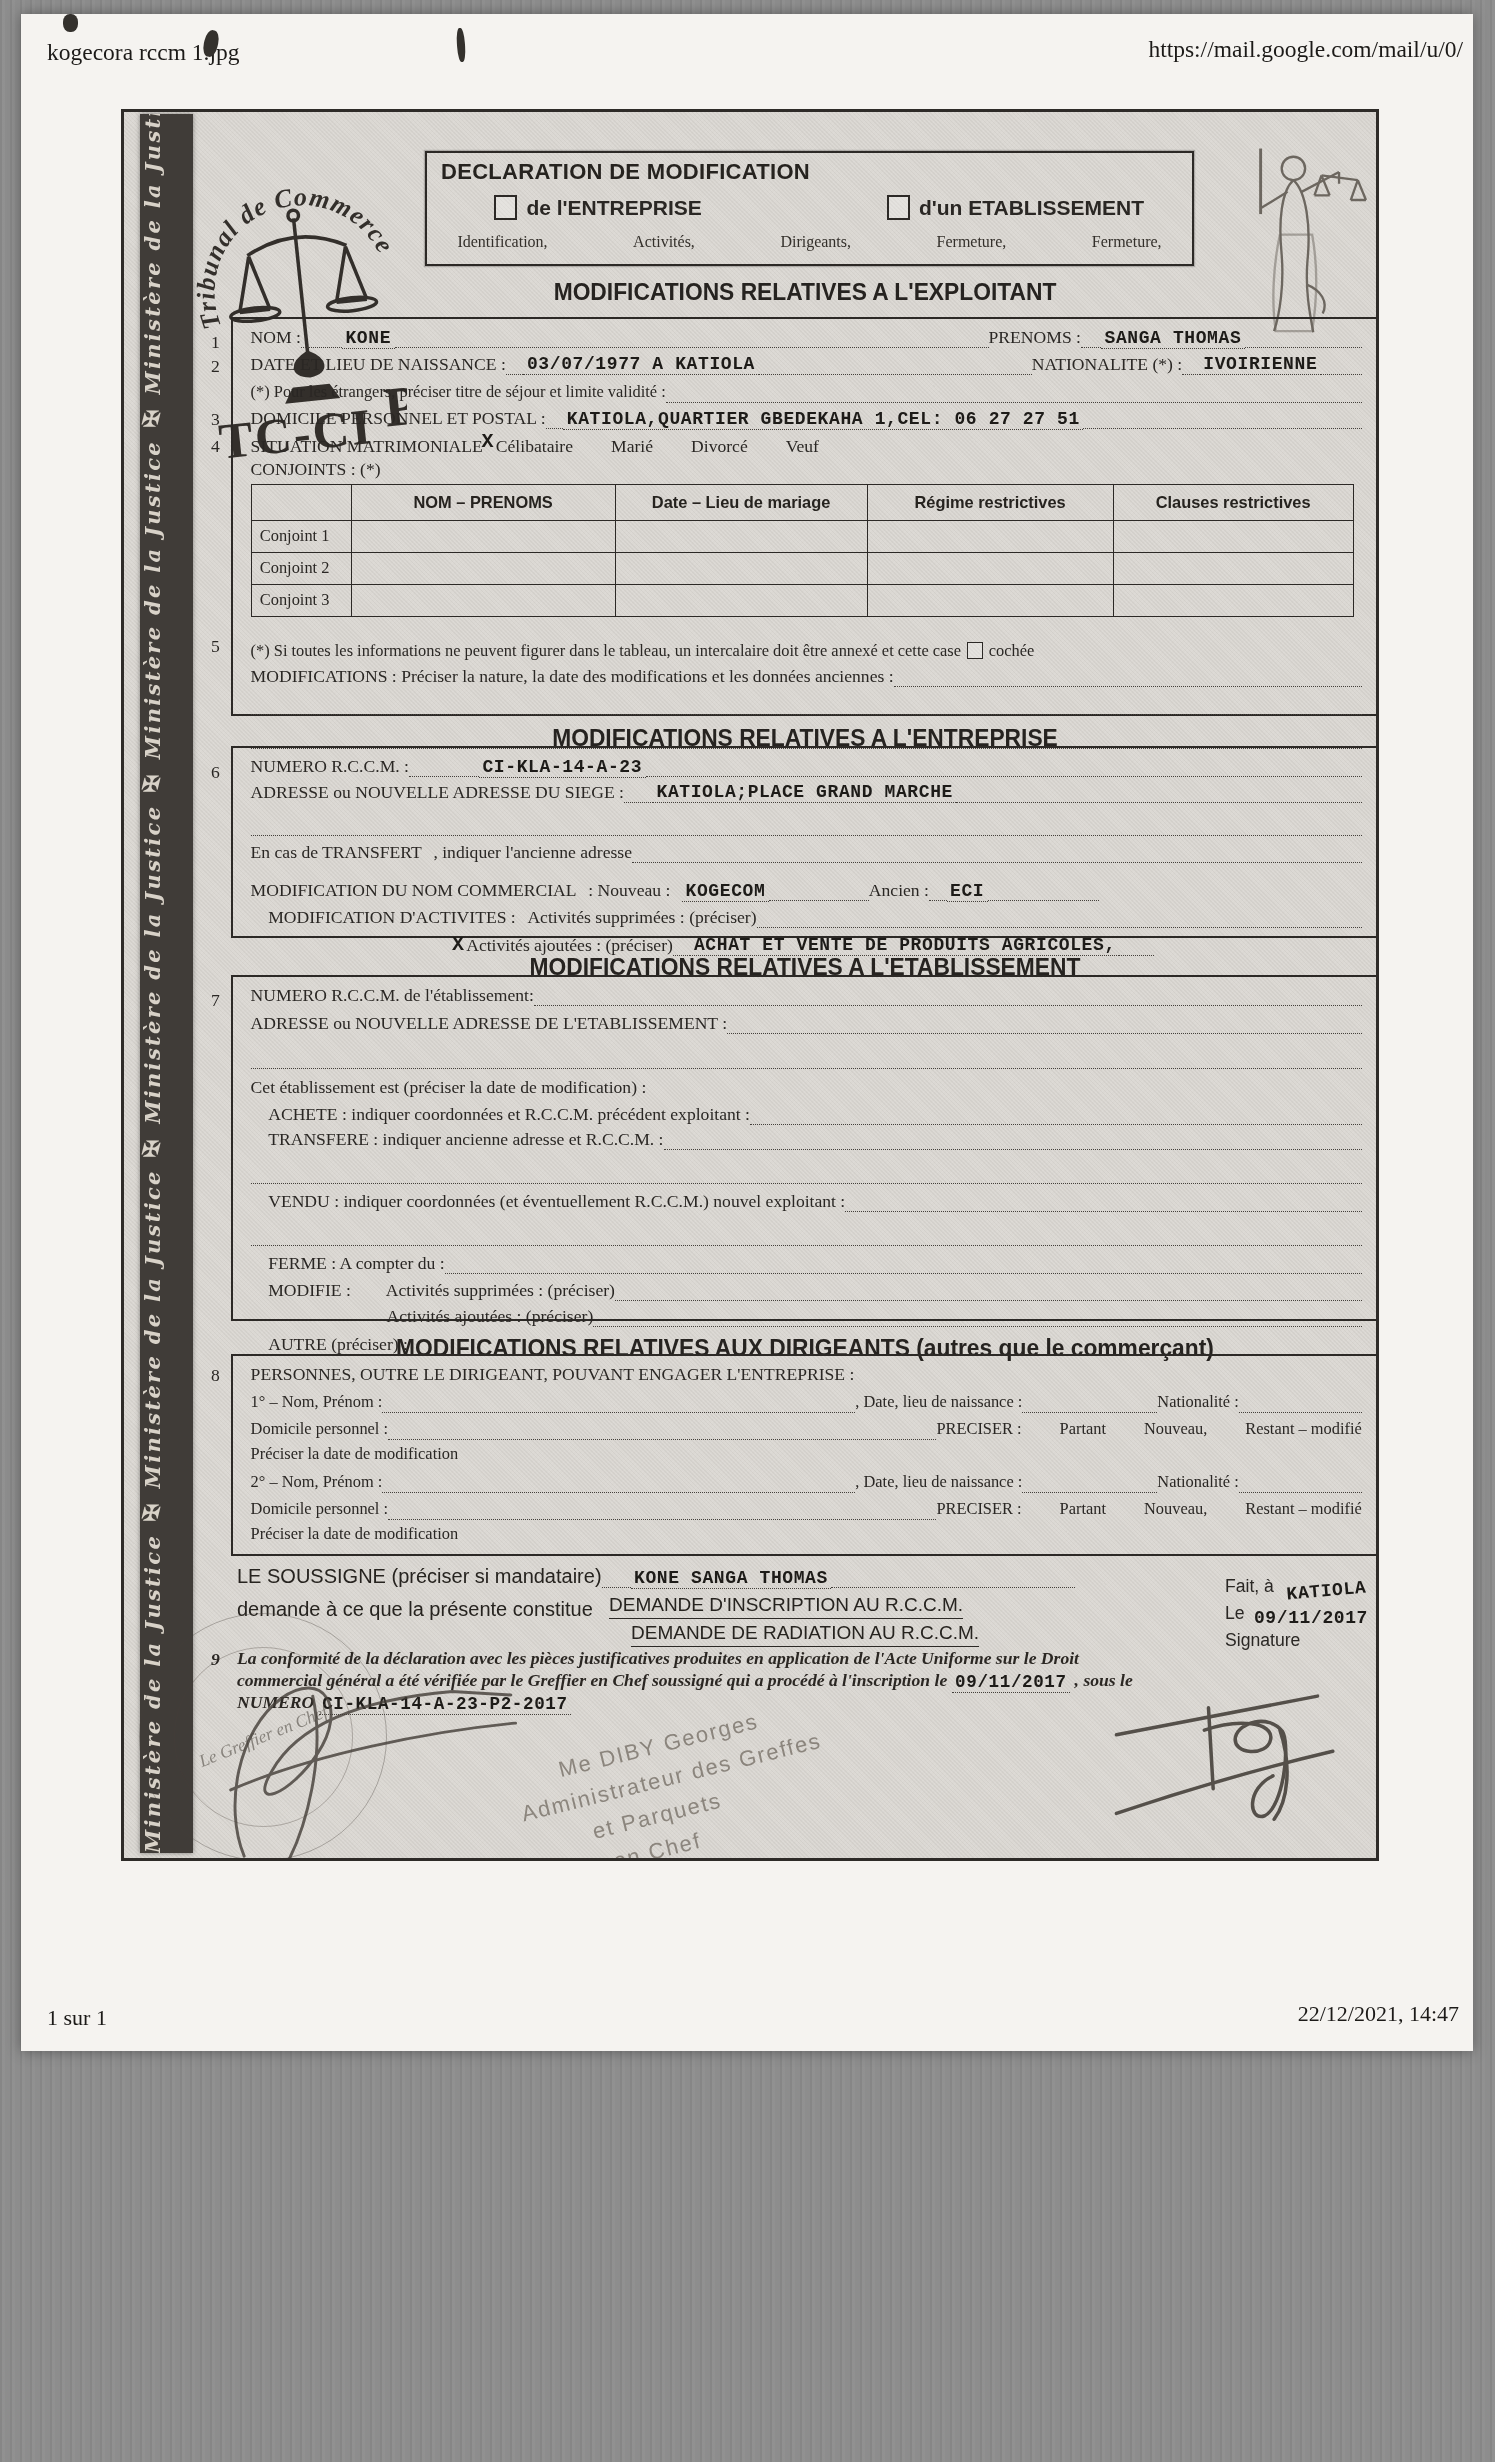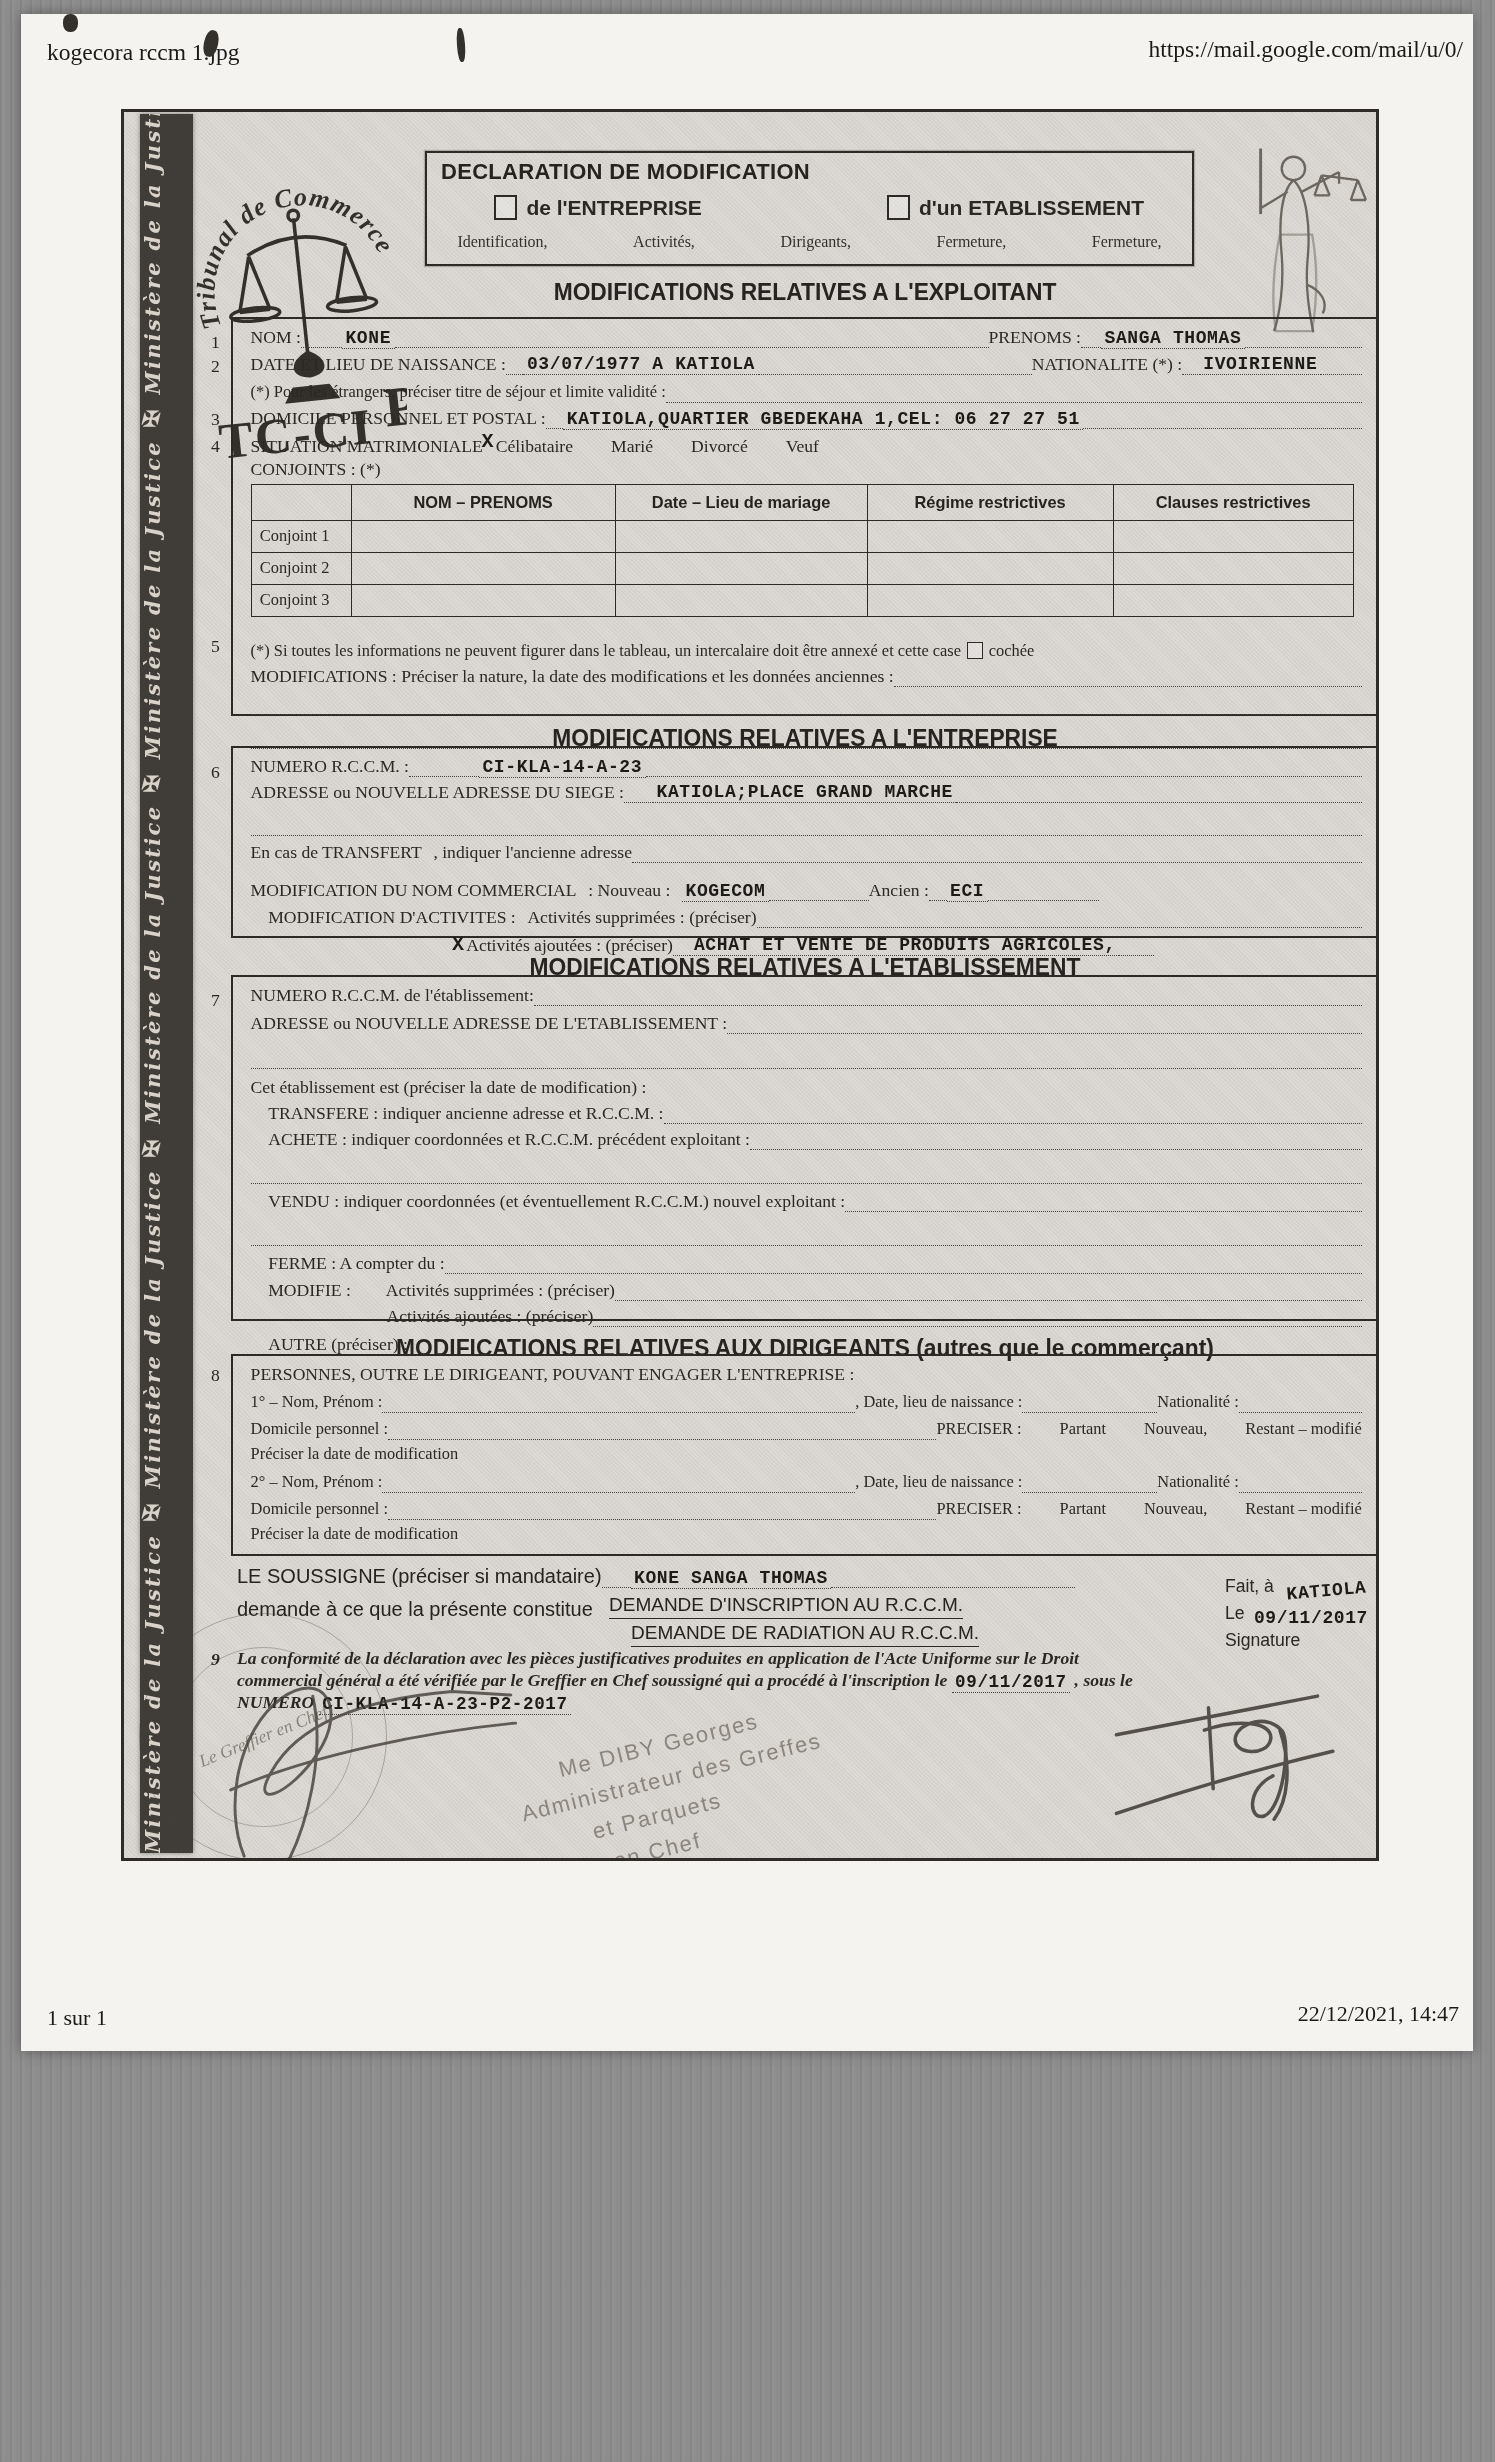--- a/index.html
+++ b/index.html
@@ -326,26 +326,26 @@
         <div class="line" style="margin-top:5.9px">
             <span class="lbl">ADRESSE ou NOUVELLE ADRESSE DE L'ETABLISSEMENT :</span>
             <span class="dots"></span>
           </div>
         <div class="line dotrow" style="margin-top:15.2px">
             <span class="dots"></span>
           </div>
         <div class="line" style="margin-top:7px">
             <span class="lbl">Cet établissement est (préciser la date de modification) :</span>
           </div>
+        <div class="line" style="margin-top:4.7px;padding-left:17.6px">
+            <span class="lbl">ACHETE : indiquer coordonnées et R.C.C.M. précédent exploitant :</span>
+            <span class="dots"></span>
+          </div>
         <div class="line" style="margin-top:3.5px;padding-left:17.6px">
             <span class="lbl">TRANSFERE : indiquer ancienne adresse et R.C.C.M. :</span>
-            <span class="dots"></span>
-          </div>
-        <div class="line" style="margin-top:4.7px;padding-left:17.6px">
-            <span class="lbl">ACHETE : indiquer coordonnées et R.C.C.M. précédent exploitant :</span>
             <span class="dots"></span>
           </div>
         <div class="line dotrow" style="margin-top:14px">
             <span class="dots"></span>
           </div>
         <div class="line" style="margin-top:5.9px;padding-left:17.6px">
             <span class="lbl">VENDU : indiquer coordonnées (et éventuellement R.C.C.M.) nouvel exploitant :</span>
             <span class="dots"></span>
           </div>
         <div class="line dotrow" style="margin-top:14px">

